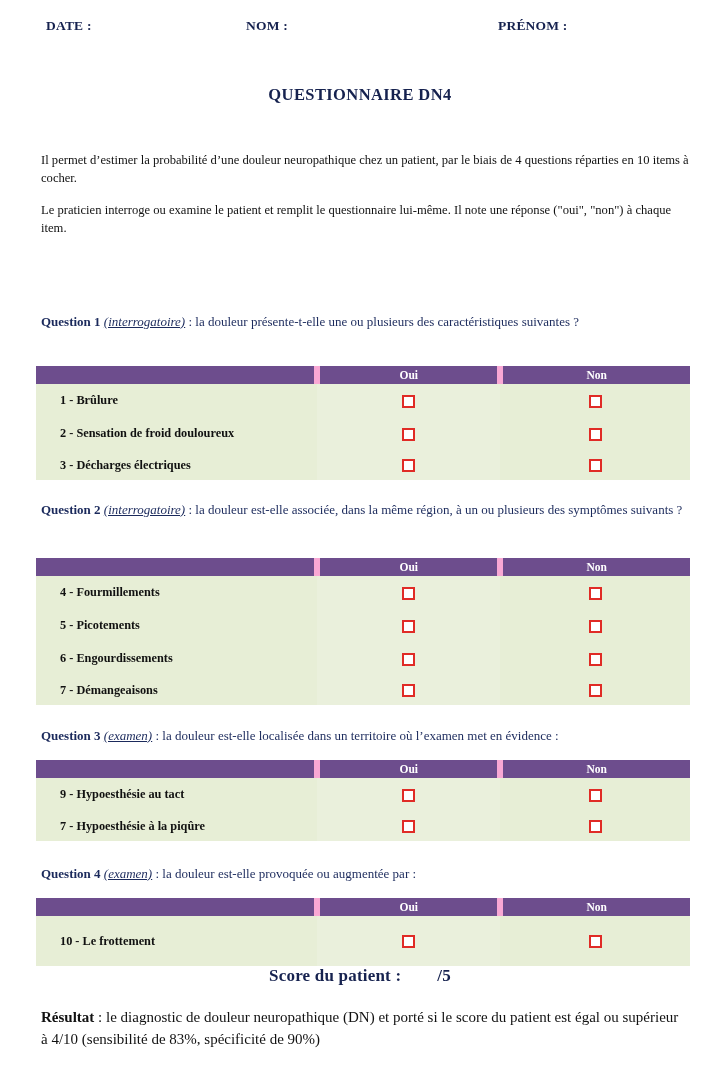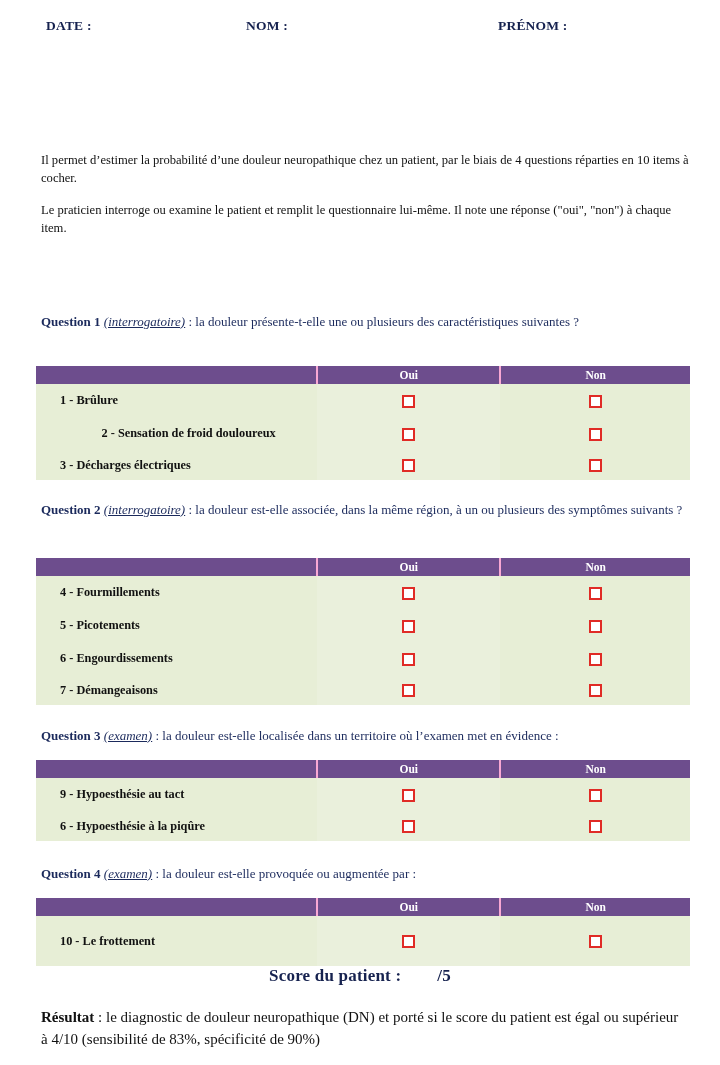--- a/index.html
+++ b/index.html
@@ -108,21 +108,21 @@
   }
   .qtable thead th {
     background: #6d4d8d;
     color: #ffffff;
     font-size: 11.5px;
     font-weight: bold;
     text-align: center;
     height: 15px;
     padding: 1px 0 2px 0;
     border-right: 1px solid #7a5c98;
-    border-left: 2px solid #f9a8d4;
+    border-left: 6px solid #f9a8d4;
   }
   .qtable thead th.col-item {
     border-left: none;
   }
   .qtable thead th.col-non {
     border-right: none;
   }
   .qtable tbody td {
     background: #e7eed6;
     font-size: 12.3px;
@@ -189,20 +189,21 @@
 <body>
 
 <div class="page">
 
   <div class="id-row">
     <span class="id-field id-date">DATE :</span>
     <span class="id-field id-nom">NOM :</span>
     <span class="id-field id-prenom">PRÉNOM :</span>
   </div>
 
+  <div class="doc-title">QUESTIONNAIRE DN4</div>
 
   <div class="intro">
     <p>Il permet d’estimer la probabilité d’une douleur neuropathique chez un patient, par le biais de 4 questions réparties en 10 items à cocher.</p>
     <p>Le praticien interroge ou examine le patient et remplit le questionnaire lui-même. Il note une réponse ("oui", "non") à chaque item.</p>
   </div>
 
   <div class="q-head" style="top:312px;">
     <span class="q-label">Question 1</span>
     <span class="q-kind">(interrogatoire)</span><span class="q-text"> : la douleur présente-t-elle une ou plusieurs des caractéristiques suivantes ?</span>
   </div>
@@ -219,21 +220,21 @@
         <th class="col-oui">Oui</th>
         <th class="col-non">Non</th>
       </tr>
     </thead>
     <tbody>
       <tr style="height:33px;">
         <td class="col-item">1 - Brûlure</td>
         <td class="col-oui"><span class="cbox"></span></td>
         <td class="col-non"><span class="cbox"></span></td>
       </tr>
-      <tr style="height:33px;text-align:center;">
+      <tr style="height:33px;">
         <td class="col-item">2 - Sensation de froid douloureux</td>
         <td class="col-oui"><span class="cbox"></span></td>
         <td class="col-non"><span class="cbox"></span></td>
       </tr>
       <tr style="height:30px;">
         <td class="col-item">3 - Décharges électriques</td>
         <td class="col-oui"><span class="cbox"></span></td>
         <td class="col-non"><span class="cbox"></span></td>
       </tr>
     </tbody>
@@ -299,21 +300,21 @@
         <th class="col-non">Non</th>
       </tr>
     </thead>
     <tbody>
       <tr style="height:33px;">
         <td class="col-item">9 - Hypoesthésie au tact</td>
         <td class="col-oui"><span class="cbox"></span></td>
         <td class="col-non"><span class="cbox"></span></td>
       </tr>
       <tr style="height:30px;">
-        <td class="col-item">6 - Hypoesthésie à la piqûre</td>
+        <td class="col-item">7 - Hypoesthésie à la piqûre</td>
         <td class="col-oui"><span class="cbox"></span></td>
         <td class="col-non"><span class="cbox"></span></td>
       </tr>
     </tbody>
   </table>
 
   <div class="q-head" style="top:864px;">
     <span class="q-label">Question 4</span>
     <span class="q-kind">(examen)</span><span class="q-text"> : la douleur est-elle provoquée ou augmentée par :</span>
   </div>

